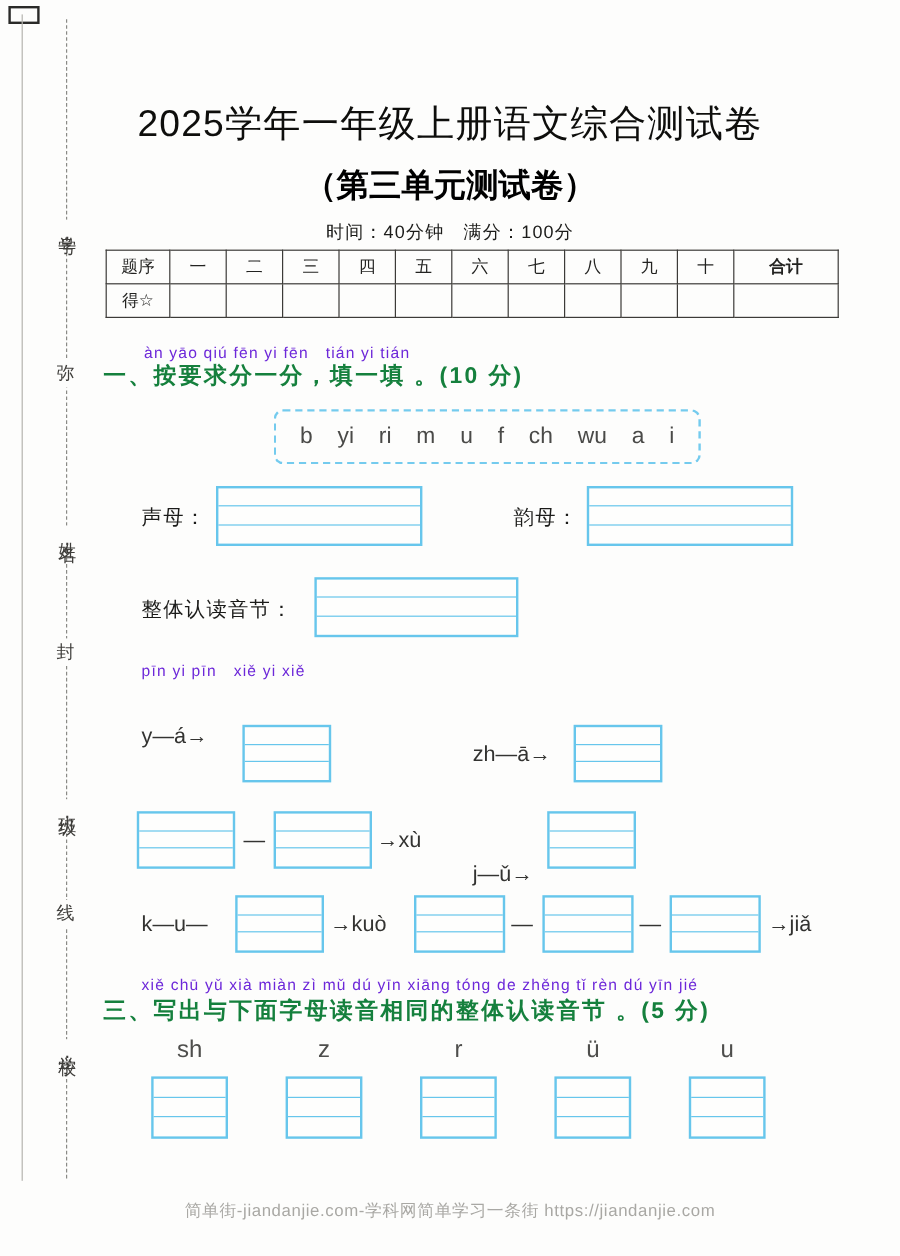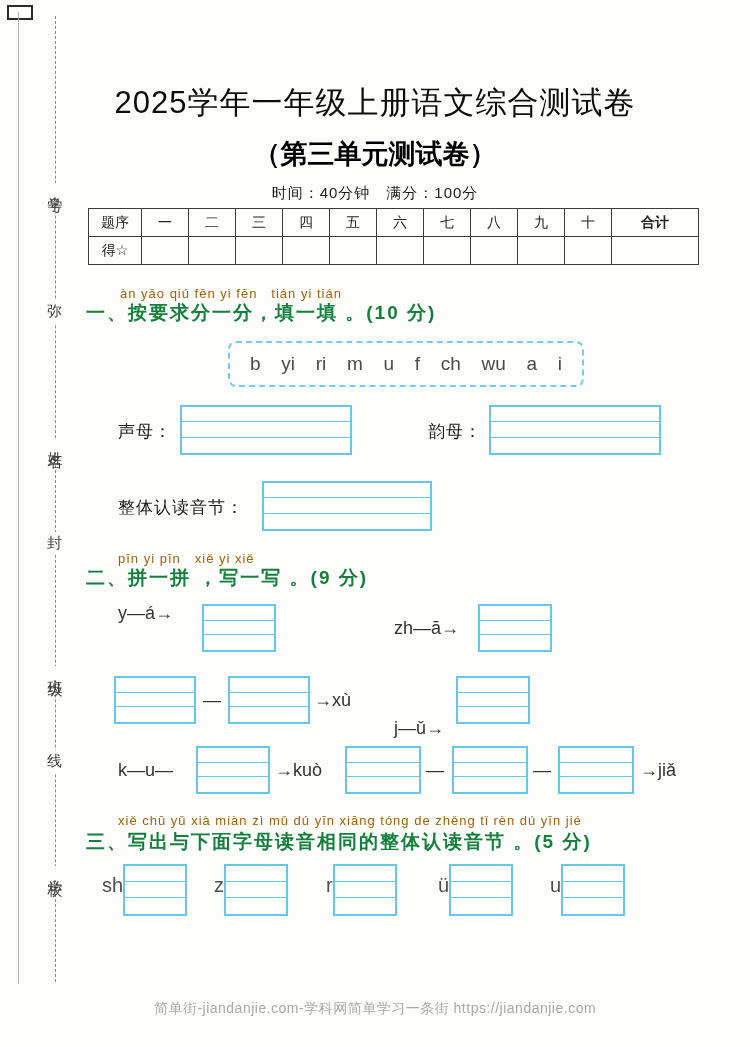--- a/index.html
+++ b/index.html
@@ -21,40 +21,40 @@
   .meta{left:0;top:184px;width:100%;text-align:center;font-size:15px;color:#1c1c1a;letter-spacing:1px;}
 
   
   .score-table{left:88px;top:208px;border-collapse:collapse;table-layout:fixed;}
   .score-table td{border:1px solid #3c3b38;height:27px;text-align:center;font-size:14px;color:#232321;padding:0;}
   .score-table td.qlbl{width:52px;}
   .score-table td.qcol{width:46px;}
   .score-table td.qtot{width:86px;font-weight:bold;}
 
   
-  .pinyin{position:absolute;font-size:13px;color:#a16207;letter-spacing:1px;white-space:nowrap;}
+  .pinyin{position:absolute;font-size:13px;color:#6d28d9;letter-spacing:1px;white-space:nowrap;}
   .sec-title{position:absolute;font-size:19px;font-weight:bold;color:#15803d;letter-spacing:2px;white-space:nowrap;}
 
   
   .letter-bank{left:228px;top:341px;width:356px;height:46px;border:2px dashed #74cbee;border-radius:8px;
                box-sizing:border-box;display:flex;align-items:center;justify-content:space-between;
                padding:0 20px;font-size:19px;color:#4a4a48;}
 
   
   .grid4{position:absolute;border:2px solid #67c6ec;background:#fefefd;box-sizing:border-box;}
   .grid4::before,.grid4::after{content:"";position:absolute;left:0;right:0;height:1px;background:#67c6ec;}
   .grid4::before{top:calc(33.33% - 1px);}
   .grid4::after{top:calc(66.66% - 1px);}
 
   .field-label{position:absolute;font-size:17px;color:#1b1b19;letter-spacing:1px;white-space:nowrap;}
   .expr{position:absolute;font-size:18px;color:#333331;white-space:nowrap;}
 
   
   .s3-row{left:102px;top:864px;width:560px;display:flex;}
-  .s3-col{flex:1;display:flex;flex-direction:row;align-items:center;}
+  .s3-col{flex:1;display:flex;flex-direction:column;align-items:center;}
   .s3-letter{font-size:20px;color:#4e4e4c;margin-bottom:10px;}
   .s3-box{position:relative;width:64px;height:52px;border:2px solid #67c6ec;box-sizing:border-box;background:#fefefd;}
   .s3-box::before,.s3-box::after{content:"";position:absolute;left:0;right:0;height:1px;background:#67c6ec;}
   .s3-box::before{top:calc(33.33% - 1px);}
   .s3-box::after{top:calc(66.66% - 1px);}
 
   .footer{left:0;top:1000px;width:100%;text-align:center;font-size:14px;color:#a9a8a4;letter-spacing:0.5px;}
 </style>
 </head>
 <body>
@@ -127,21 +127,20 @@
 
   <div class="field-label" style="left:118px;top:420px;">声母：</div>
   <div class="grid4" style="left:180px;top:405px;width:172px;height:50px;"></div>
   <div class="field-label" style="left:428px;top:420px;">韵母：</div>
   <div class="grid4" style="left:489px;top:405px;width:172px;height:50px;"></div>
 
   <div class="field-label" style="left:118px;top:496px;">整体认读音节：</div>
   <div class="grid4" style="left:262px;top:481px;width:170px;height:50px;"></div>
 
   <div class="pinyin" style="left:118px;top:550px;">pīn  yi  pīn　xiě  yi  xiě</div>
-  <div class="sec-title" style="left:86px;top:565px;">二、拼一拼 ，写一写 。(9 分)</div>
 
   <div class="expr" style="left:118px;top:603px;">y—á→</div>
   <div class="grid4" style="left:202px;top:604px;width:74px;height:48px;"></div>
   <div class="expr" style="left:394px;top:618px;">zh—ā→</div>
   <div class="grid4" style="left:478px;top:604px;width:74px;height:48px;"></div>
 
   <div class="grid4" style="left:114px;top:676px;width:82px;height:48px;"></div>
   <div class="expr" style="left:203px;top:690px;">—</div>
   <div class="grid4" style="left:228px;top:676px;width:82px;height:48px;"></div>
   <div class="expr" style="left:314px;top:690px;">→xù</div>

